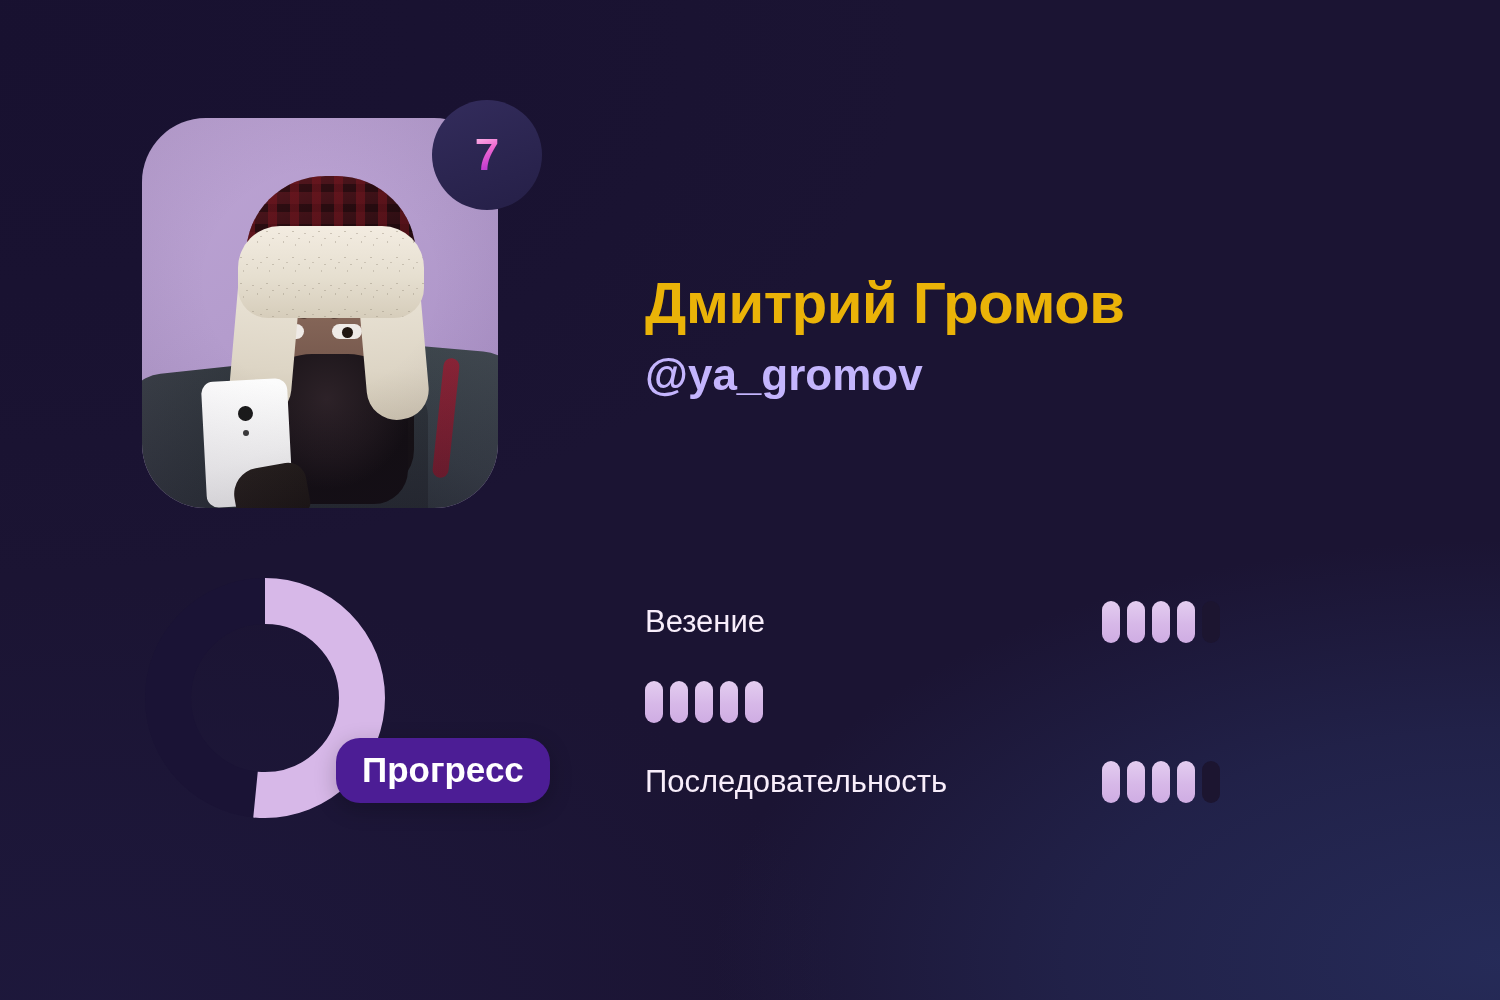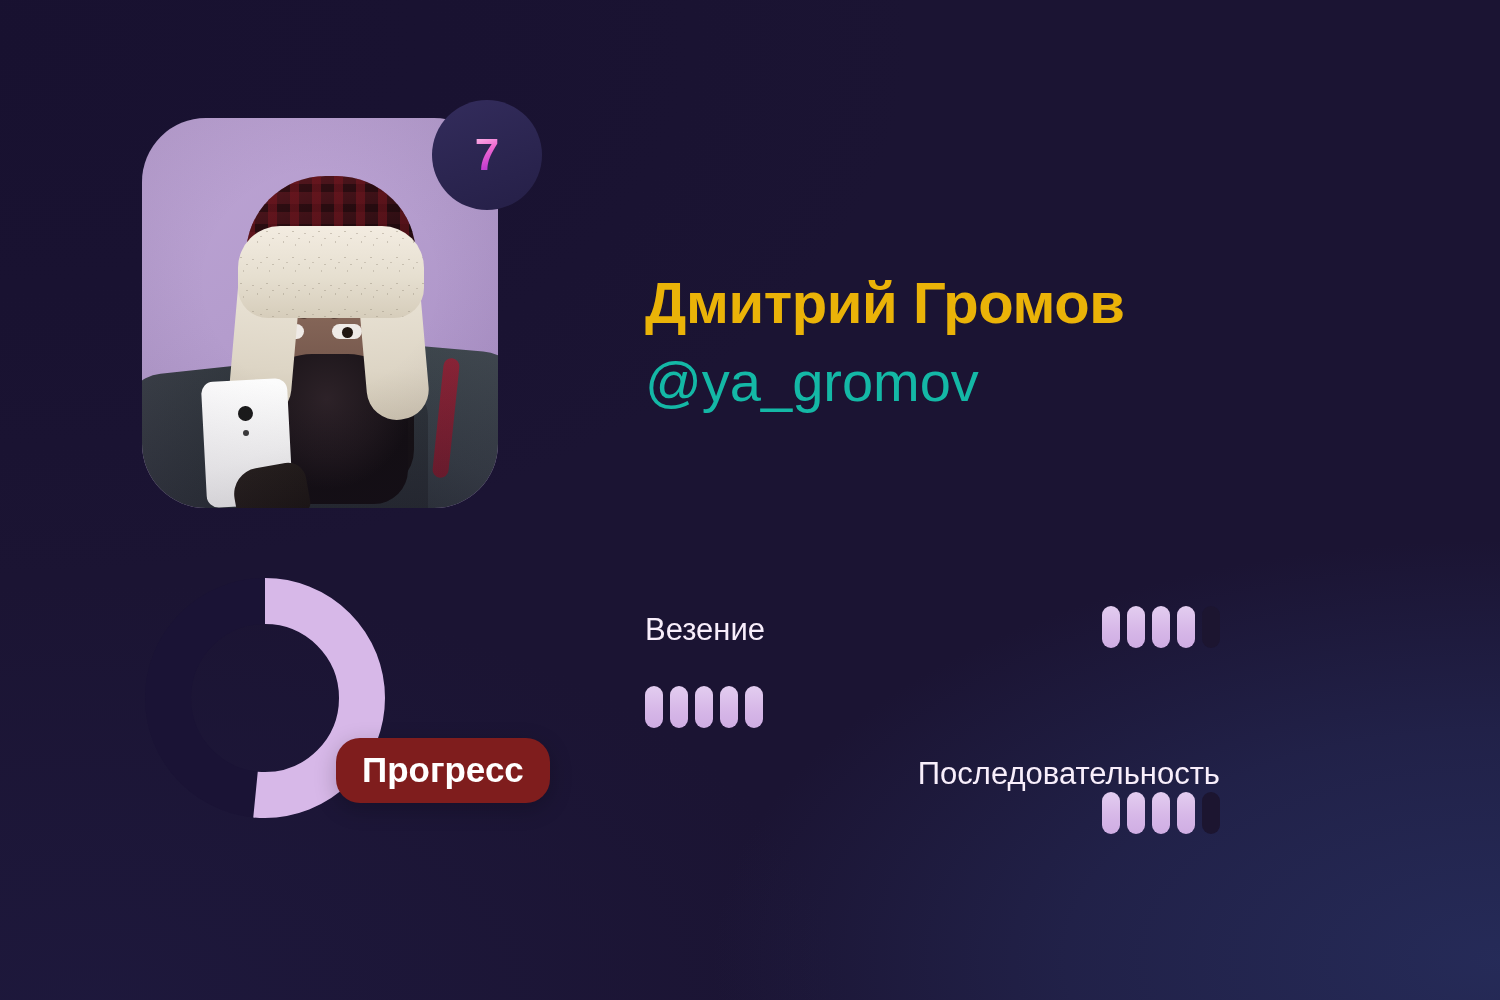--- a/index.html
+++ b/index.html
@@ -202,23 +202,23 @@
   #display-name {
     font-size: 58px;
     font-weight: 700;
     color: #eab308;
     letter-spacing: -0.4px;
     line-height: 1.06;
     white-space: nowrap;
   }
   #handle {
     margin-top: 18px;
-    font-size: 56px;
-    font-weight: 400;
-    color: #14b8a6;
+    font-size: 44px;
+    font-weight: 700;
+    color: #c4b5fd;
     line-height: 1.1;
     white-space: nowrap;
   }
 
   
   #progress-block {
     position: absolute;
     left: 145px;
     top: 578px;
     width: 420px;
@@ -238,44 +238,44 @@
     font-weight: 600;
     color: #fdf2fb;
     letter-spacing: 0.5px;
   }
   #progress-badge {
     position: absolute;
     left: 191px;
     top: 160px;
     padding: 14px 26px 16px;
     border-radius: 24px;
-    background: #7f1d1d;
+    background: #4c1d95;
     color: #ffffff;
     font-size: 35px;
     font-weight: 600;
     line-height: 1;
     white-space: nowrap;
     box-shadow: 0 6px 22px rgba(0,0,0,0.22);
   }
 
   
   #stats {
     position: absolute;
     left: 645px;
     top: 596px;
     width: 575px;
   }
   .stat-row {
     display: flex;
-    align-items: flex-end;
+    align-items: center;
     justify-content: space-between;
     height: 52px;
     margin-bottom: 28px;
   }
-  .stat-row:last-child { margin-bottom: 0; flex-direction: column; }
+  .stat-row:last-child { margin-bottom: 0; }
   .stat-label {
     font-size: 31px;
     font-weight: 400;
     color: #f8eefb;
     white-space: nowrap;
   }
   .stat-pips { display: flex; gap: 7px; flex: 0 0 auto; }
   .pip {
     width: 18px;
     height: 42px;

